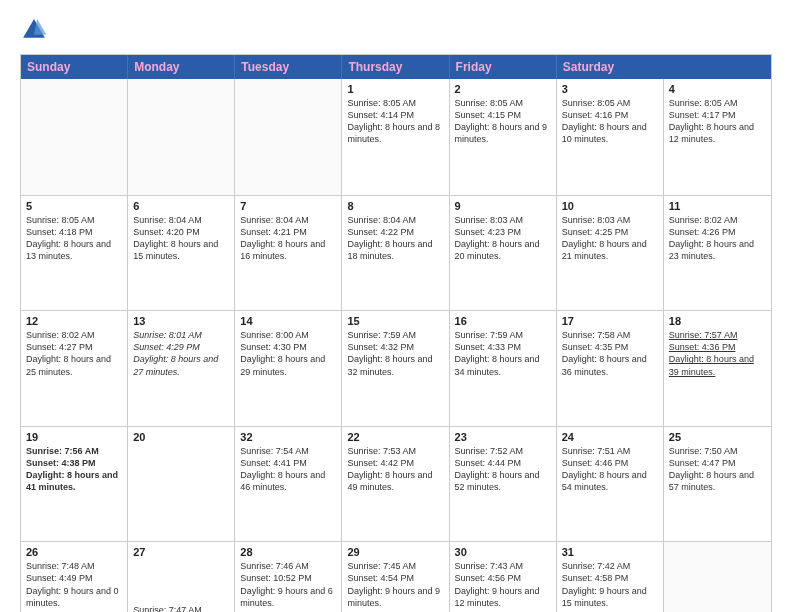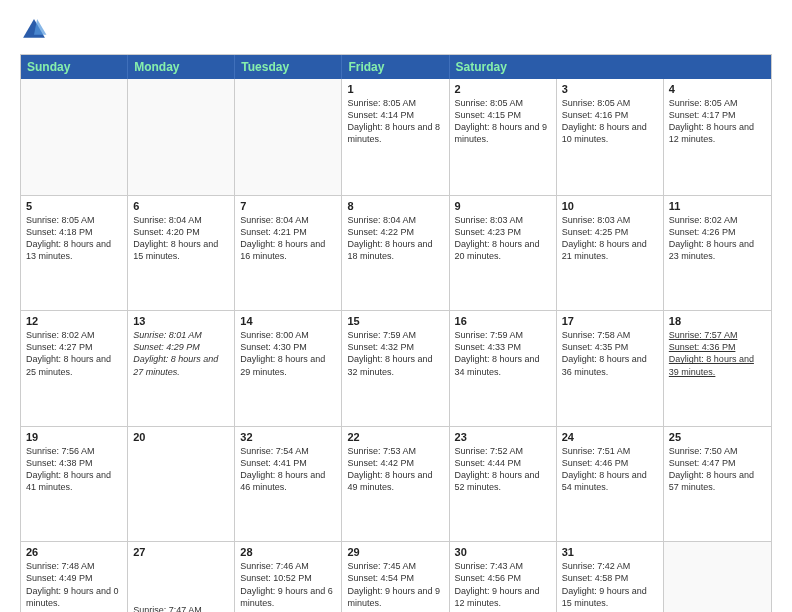--- a/index.html
+++ b/index.html
@@ -57,21 +57,21 @@
       display: flex;
       flex-direction: column;
       border: 1px solid #ccc;
     }
     .cal-header {
       display: grid;
       grid-template-columns: repeat(7, 1fr);
       background: #2a5caa;
     }
     .cal-header-cell {
-      color: #86efac;
+      color: #f9a8d4;
       font-size: 12px;
       font-weight: bold;
       padding: 5px 6px;
       text-align: left;
       border-right: 1px solid #4070bb;
     }
     .cal-header-cell:last-child { border-right: none; }
     .cal-body {
       flex: 1;
       display: grid;
@@ -126,20 +126,21 @@
       <div class="month-title"></div>
       <div class="location"></div>
     </div>
   </div>
 
   <div class="calendar">
     <div class="cal-header">
     <div class="cal-header-cell">Sunday</div>
         <div class="cal-header-cell">Monday</div>
         <div class="cal-header-cell">Tuesday</div>
+        <div class="cal-header-cell">Thursday</div>
         <div class="cal-header-cell">Friday</div>
         <div class="cal-header-cell">Saturday</div>
       </div>
     <div class="cal-body">
     <div class="cal-week">
           <div class="cal-cell empty"></div>
           <div class="cal-cell empty"></div>
           <div class="cal-cell empty"></div>
           <div class="cal-cell">
             <div class="day-num">1</div>
@@ -250,21 +251,21 @@
           <div class="cal-cell">
             <div class="day-num">18</div>
             <div class="cell-text" style="white-space: pre-line; text-decoration: underline;">Sunrise: 7:57 AM
 Sunset: 4:36 PM
 Daylight: 8 hours and 39 minutes.</div>
           </div>
         </div>
         <div class="cal-week">
           <div class="cal-cell">
             <div class="day-num">19</div>
-            <div class="cell-text" style="white-space: pre-line;">Sunrise: 7:56 AM
+            <div class="cell-text" style="white-space: pre-line; font-weight: bold;">Sunrise: 7:56 AM
 Sunset: 4:38 PM
 Daylight: 8 hours and 41 minutes.</div>
           </div>
           <div class="cal-cell">
             <div class="day-num">20</div>
           </div>
           <div class="cal-cell">
             <div class="day-num">32</div>
             <div class="cell-text" style="white-space: pre-line;">Sunrise: 7:54 AM
 Sunset: 4:41 PM

